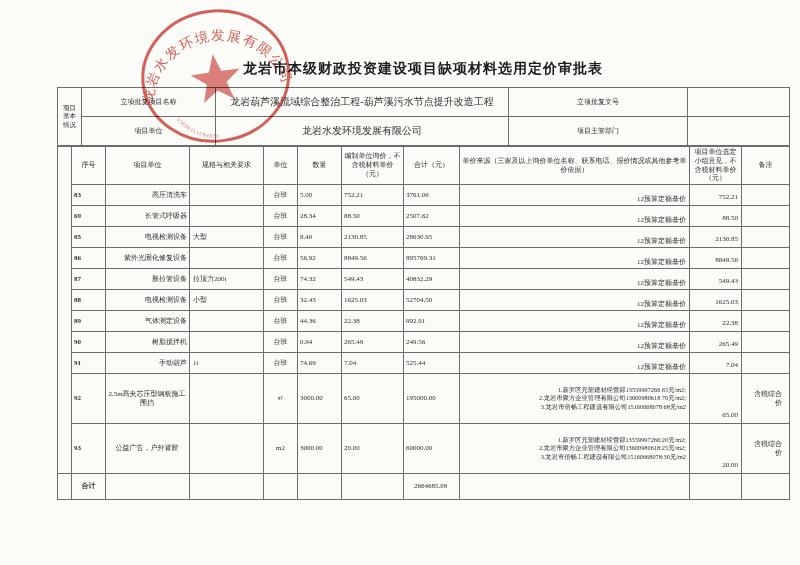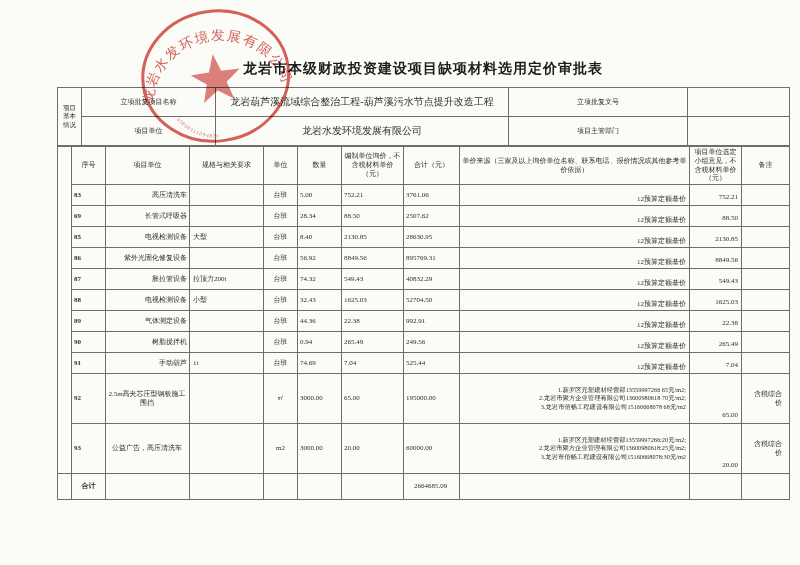--- a/index.html
+++ b/index.html
@@ -231,21 +231,21 @@
     <td class="c-price">65.00</td>
     <td class="c-total">195000.00</td>
     <td class="c-source">1.新罗区元塑建材经营部13559997266 65元/m2;
 2.龙岩市聚方企业管理有限公司13600980618 70元/m2;
 3.龙岩市佰畅工程建设有限公司15160668078 68元/m2</td>
     <td class="c-selected">65.00</td>
     <td class="c-note">含税综合价</td>
   </tr>
           <tr class="tall">
     <td class="c-no">93</td>
-    <td class="c-name">公益广告，高压清洗车</td>
+    <td class="c-name">公益广告，户外背胶</td>
     <td class="c-spec"></td>
     <td class="c-unit">m2</td>
     <td class="c-qty">3000.00</td>
     <td class="c-price">20.00</td>
     <td class="c-total">60000.00</td>
     <td class="c-source">1.新罗区元塑建材经营部13559997266:20元/m2;
 2.龙岩市聚方企业管理有限公司13600980618:25元/m2;
 3.龙岩市佰畅工程建设有限公司15160668078:30元/m2</td>
     <td class="c-selected">20.00</td>
     <td class="c-note">含税综合价</td>

